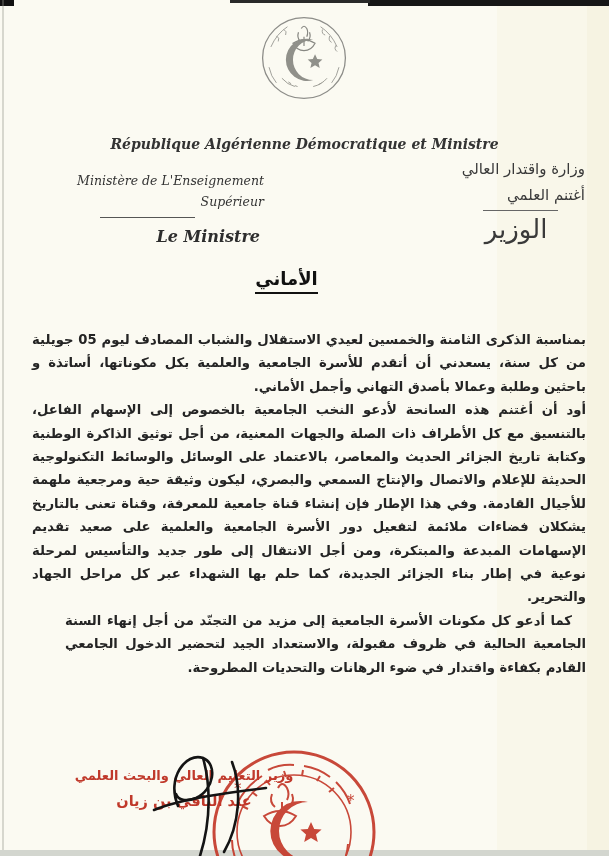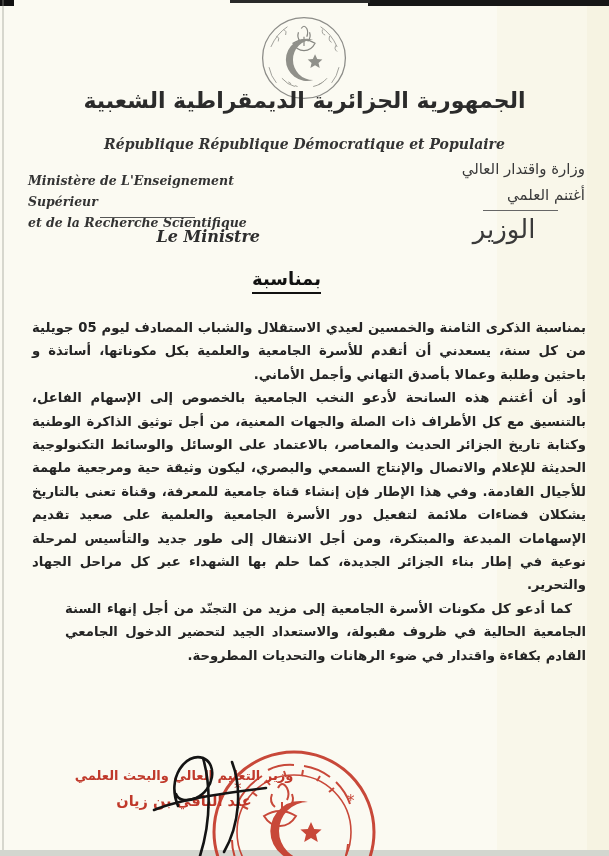--- a/index.html
+++ b/index.html
@@ -32,51 +32,51 @@
     letter-spacing:0px;
   }
   .country-fr{
     position:absolute;top:136px;left:0;width:100%;
     text-align:center;
     font-family:"DejaVu Serif", serif;font-style:italic;font-weight:bold;
     font-size:14px;color:#333;
   }
   .ministry-fr{
     position:absolute;top:170px;left:28px;width:236px;
-    text-align:left;
-    font-family:"DejaVu Serif", serif;font-style:italic;font-weight:bold;
+    text-align:right;
+    font-family:"DejaVu Serif", serif;font-style:italic;font-weight:normal;
     font-size:12.5px;line-height:21px;color:#333;
   }
   .ministry-fr-rule{position:absolute;top:217px;left:100px;width:95px;height:0;border-top:1.5px solid #555;}
   .minister-fr{
     position:absolute;top:227px;left:30px;width:230px;text-align:right;
     font-family:"DejaVu Serif", serif;font-style:italic;font-weight:bold;
     font-size:16px;color:#2d2d2d;
   }
   .ministry-ar{
     position:absolute;top:156px;left:420px;width:165px;
     direction:rtl;text-align:right;
     font-size:15px;line-height:26px;color:#3a3a3a;
   }
   .ministry-ar-rule{position:absolute;top:210px;left:483px;width:75px;height:0;border-top:1.2px solid #666;}
   .minister-ar{
-    position:absolute;top:214px;left:448px;width:112px;
+    position:absolute;top:214px;left:460px;width:112px;
     direction:rtl;text-align:center;
     font-size:26px;color:#3a3a3a;
   }
   
   .letter-title-wrap{position:absolute;top:268px;left:0;width:100%;text-align:center;}
   .letter-title{
     display:inline-block;transform:translateX(-18px);
     direction:rtl;
     font-size:18px;font-weight:bold;color:#111;
     border-bottom:2.5px solid #111;padding-bottom:3px;
   }
   .body-text{
-    position:absolute;top:316px;left:32px;width:554px;
+    position:absolute;top:328px;left:32px;width:554px;
     direction:rtl;text-align:justify;
     font-size:13.2px;font-weight:bold;line-height:23.4px;color:#242424;
   }
   .body-text p{margin:0;}
   .body-text p.indent{text-indent:14px;margin-left:33px;}
   
   .sig-text{
     position:absolute;top:768px;left:50px;width:268px;
     direction:rtl;text-align:center;
     color:#c0392b;font-weight:bold;
@@ -123,39 +123,37 @@
         <path d="M62,46 l2.4,5.2 5.6,.4 -4.2,3.8 1.3,5.6 -5.1,-3 -5.1,3 1.3,-5.6 -4.2,-3.8 5.6,-.4z"></path>
       </g>
 
       <g fill="none" stroke="#96968f" stroke-width="1">
         <path d="M26,72 q6,7 14,9 M60,81 q9,-2 15,-9"></path>
         <path d="M33,76 l3,2 M40,80 l3,1 M66,79 l3,-2"></path>
       </g>
     </svg>
   </div>
 
-  <div class="country-ar">الجمهورية الجزائرية الديمقراطية الشعبية</div>
-  <div class="country-fr">République République Démocratique et Populaire</div>
+  <div class="country-fr">République Algérienne Démocratique et Ministre</div>
 
   <div class="ministry-fr">
     <span>Ministère de L'Enseignement Supérieur</span><br>
-    <span>et de la Recherche Scientifique</span>
   </div>
   <div class="ministry-fr-rule"></div>
   <div class="minister-fr">Le Ministre</div>
 
   <div class="ministry-ar">
     <span>وزارة واقتدار العالي</span><br>
     <span>أغتنم العلمي</span>
   </div>
   <div class="ministry-ar-rule"></div>
   <div class="minister-ar">الوزير</div>
 
   <div class="letter-title-wrap">
-    <span class="letter-title">بمناسبة</span>
+    <span class="letter-title">الأماني</span>
   </div>
 
   <div class="body-text">
     <p>بمناسبة الذكرى الثامنة والخمسين لعيدي الاستقلال والشباب المصادف ليوم 05 جويلية من كل سنة، يسعدني أن أتقدم للأسرة الجامعية والعلمية بكل مكوناتها، أساتذة و باحثين وطلبة وعمالا بأصدق التهاني وأجمل الأماني.</p>
     <p>أود أن أغتنم هذه السانحة لأدعو النخب الجامعية بالخصوص إلى الإسهام الفاعل، بالتنسيق مع كل الأطراف ذات الصلة والجهات المعنية، من أجل توثيق الذاكرة الوطنية وكتابة تاريخ الجزائر الحديث والمعاصر، بالاعتماد على الوسائل والوسائط التكنولوجية الحديثة للإعلام والاتصال والإنتاج السمعي والبصري، ليكون وثيقة حية ومرجعية ملهمة للأجيال القادمة. وفي هذا الإطار فإن إنشاء قناة جامعية للمعرفة، وقناة تعنى بالتاريخ يشكلان فضاءات ملائمة لتفعيل دور الأسرة الجامعية والعلمية على صعيد تقديم الإسهامات المبدعة والمبتكرة، ومن أجل الانتقال إلى طور جديد والتأسيس لمرحلة نوعية في إطار بناء الجزائر الجديدة، كما حلم بها الشهداء عبر كل مراحل الجهاد والتحرير.</p>
     <p class="indent">كما أدعو كل مكونات الأسرة الجامعية إلى مزيد من التجنّد من أجل إنهاء السنة الجامعية الحالية في ظروف مقبولة، والاستعداد الجيد لتحضير الدخول الجامعي القادم بكفاءة واقتدار في ضوء الرهانات والتحديات المطروحة.</p>
   </div>
 
   <div class="sig-text">
     <p class="t1">وزير التعليم العالي والبحث العلمي</p>

